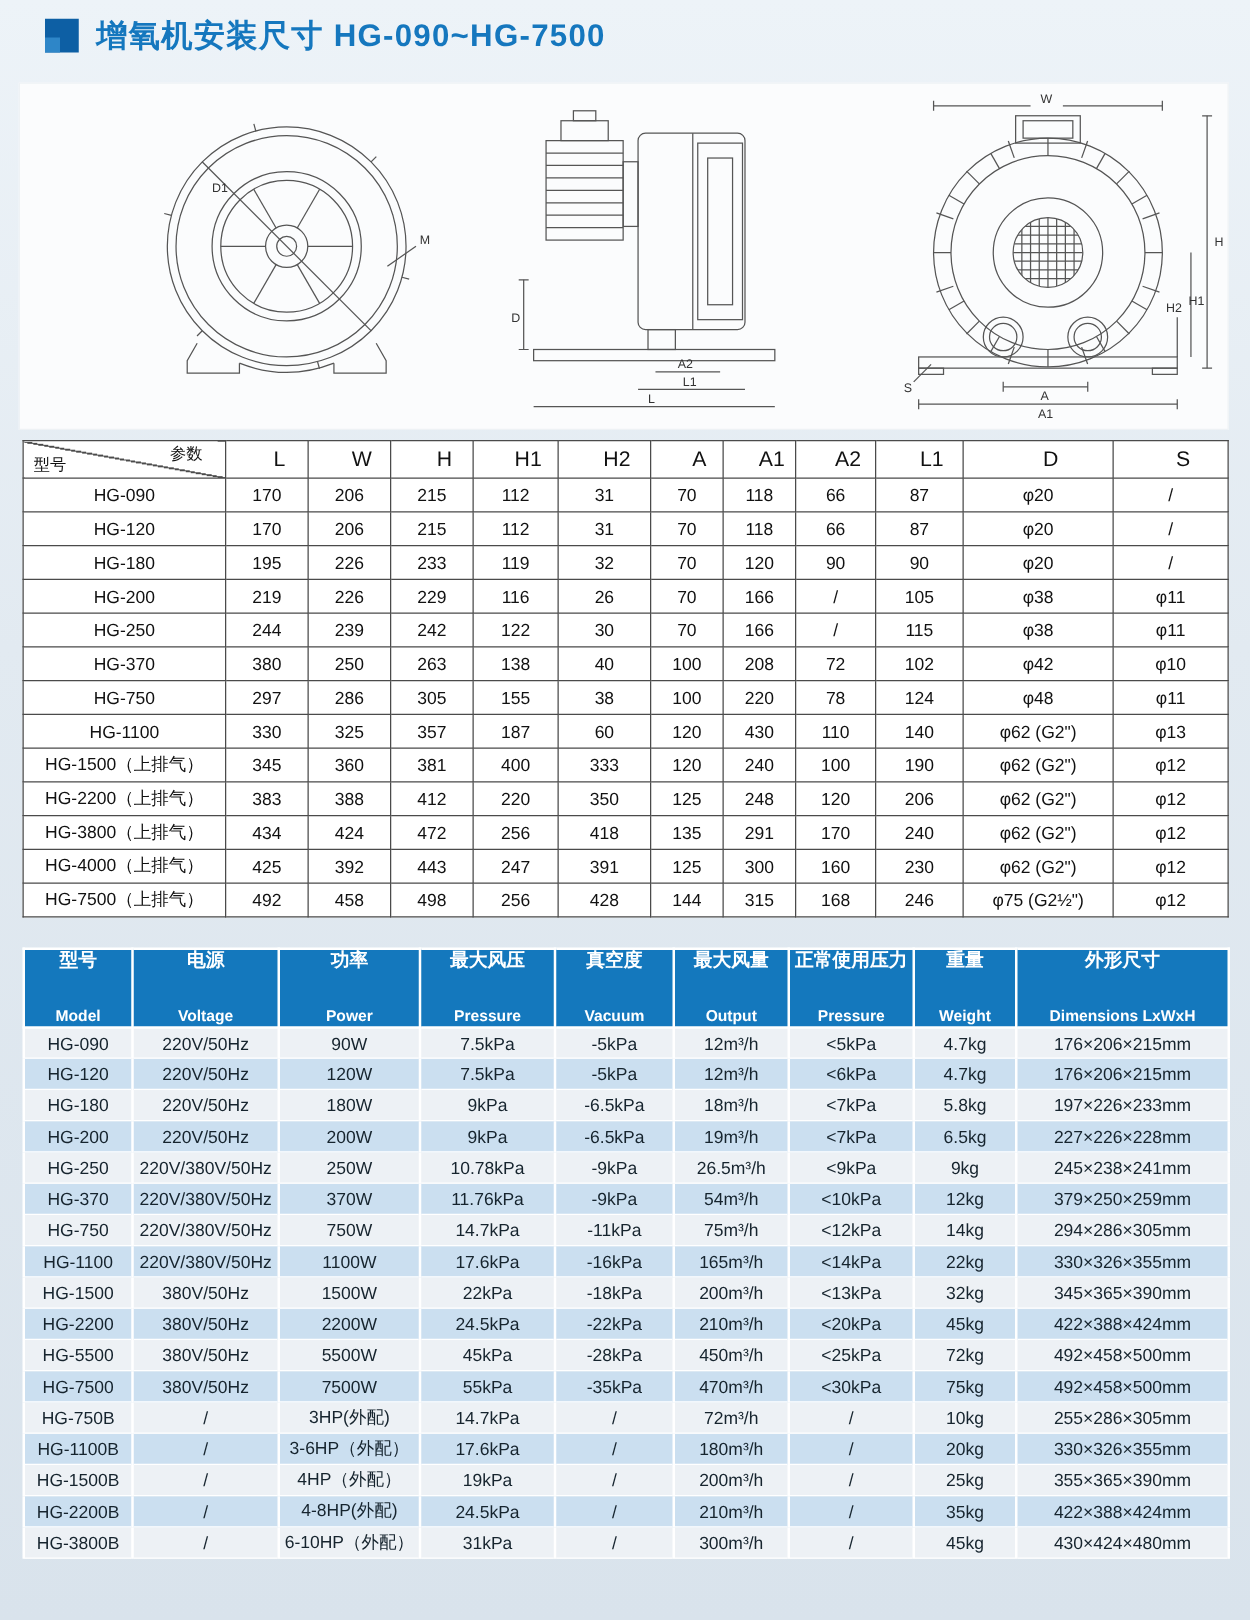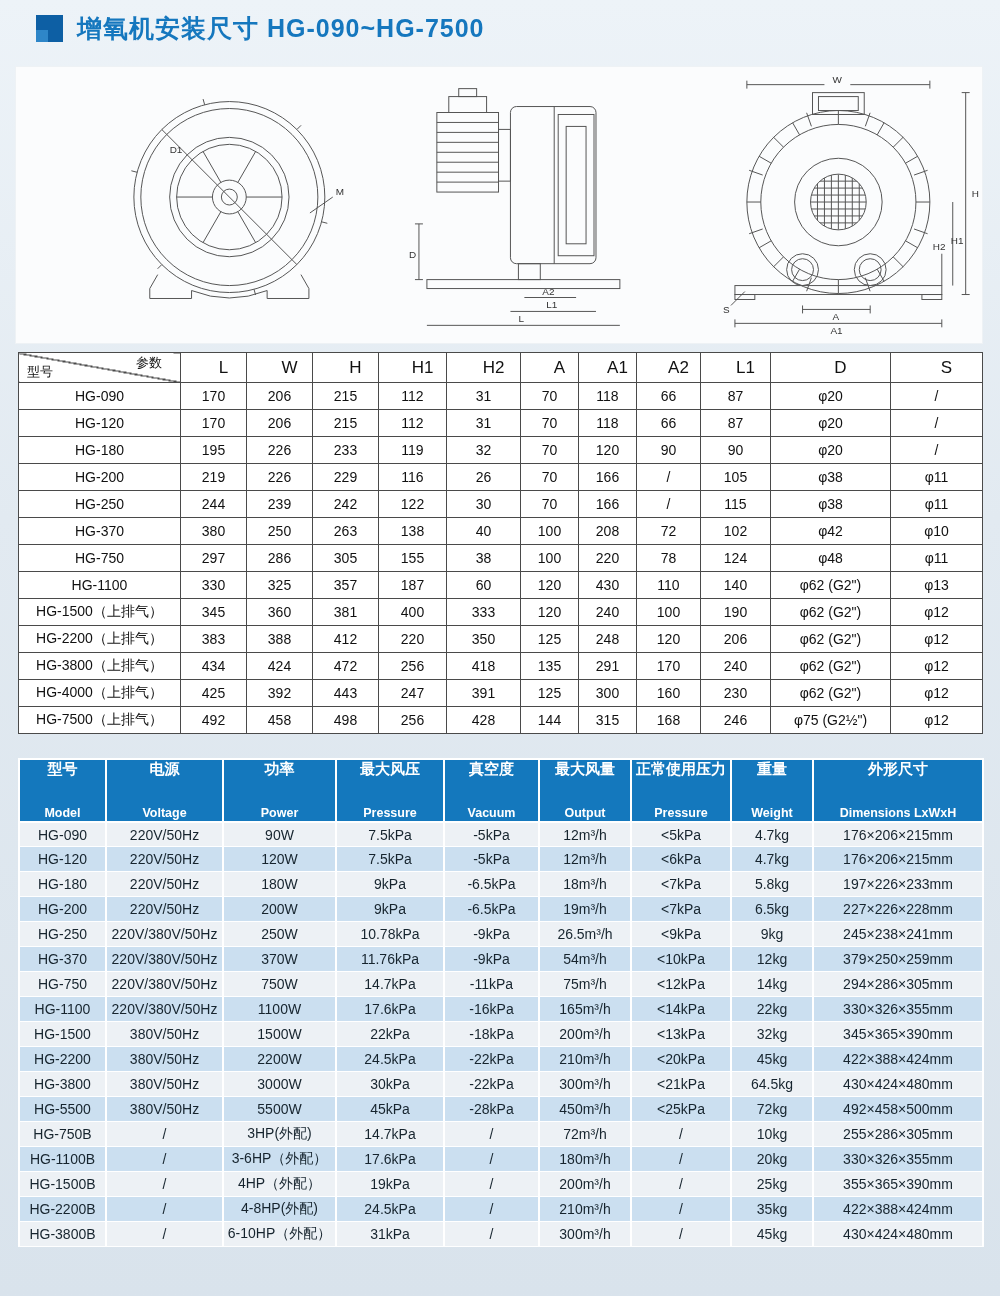--- a/index.html
+++ b/index.html
@@ -596,42 +596,42 @@
           <td>380V/50Hz</td>
           <td>2200W</td>
           <td>24.5kPa</td>
           <td>-22kPa</td>
           <td>210m³/h</td>
           <td>&lt;20kPa</td>
           <td>45kg</td>
           <td>422×388×424mm</td>
         </tr>
         <tr>
-          <td>HG-3800</td>
-          <td>380V/50Hz</td>
-          <td>3000W</td>
-          <td>30kPa</td>
-          <td>-22kPa</td>
-          <td>300m³/h</td>
-          <td>&lt;21kPa</td>
-          <td>64.5kg</td>
-          <td>430×424×480mm</td>
-        </tr>
-        <tr>
           <td>HG-5500</td>
           <td>380V/50Hz</td>
           <td>5500W</td>
           <td>45kPa</td>
           <td>-28kPa</td>
           <td>450m³/h</td>
           <td>&lt;25kPa</td>
           <td>72kg</td>
           <td>492×458×500mm</td>
         </tr>
         <tr>
+          <td>HG-7500</td>
+          <td>380V/50Hz</td>
+          <td>7500W</td>
+          <td>55kPa</td>
+          <td>-35kPa</td>
+          <td>470m³/h</td>
+          <td>&lt;30kPa</td>
+          <td>75kg</td>
+          <td>492×458×500mm</td>
+        </tr>
+        <tr>
           <td>HG-750B</td>
           <td>/</td>
           <td>3HP(外配)</td>
           <td>14.7kPa</td>
           <td>/</td>
           <td>72m³/h</td>
           <td>/</td>
           <td>10kg</td>
           <td>255×286×305mm</td>
         </tr>

